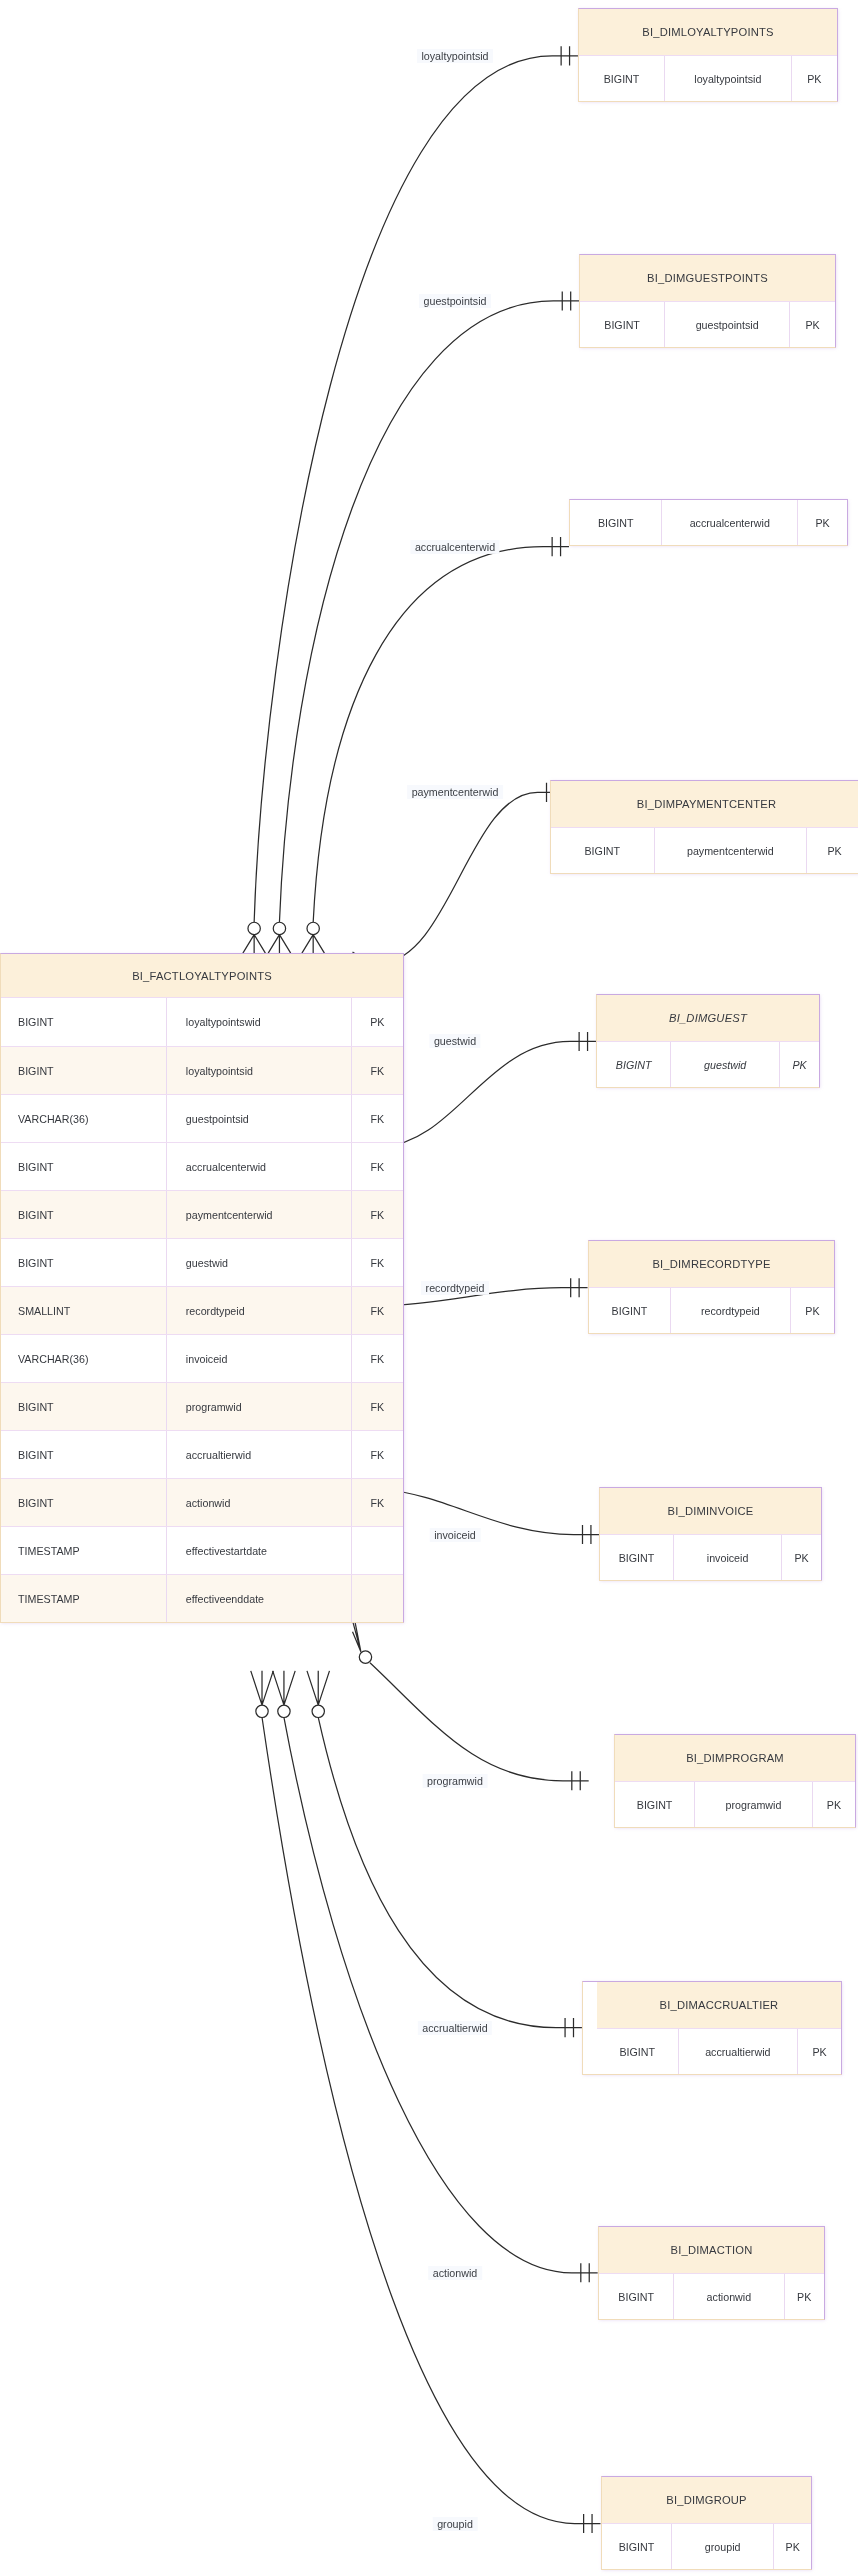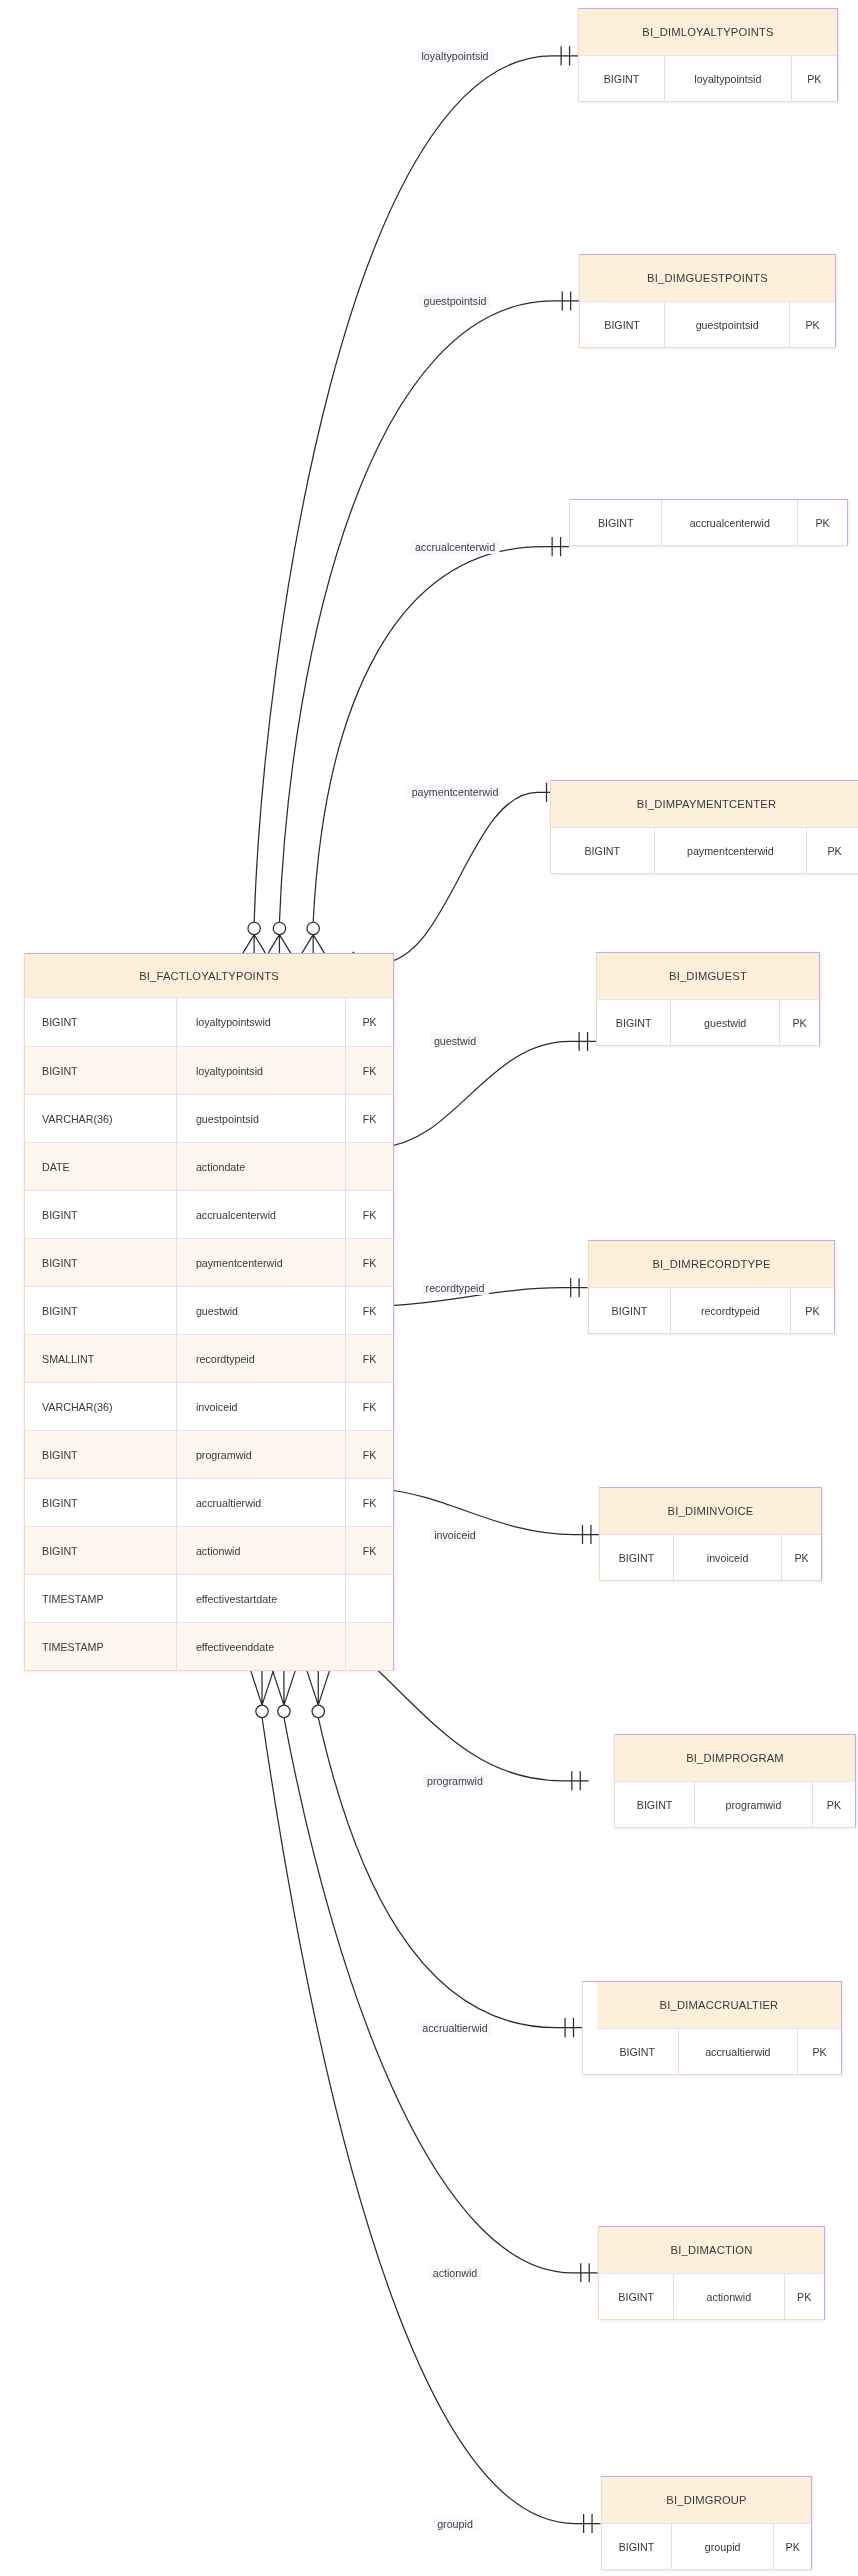--- a/index.html
+++ b/index.html
@@ -90,41 +90,36 @@
         <circle cx="505" cy="3043.3999999999996" r="11" fill="#ffffff"></circle>
         <path d="M1033,4025 L1033,4059 M1048,4025 L1048,4059"></path>
       </g>
       <g stroke="#2b2b2b" stroke-width="2.2" fill="none">
         <path d="M466,3054 C590,3900 776,4488 1022,4488 L1068,4488"></path>
         <path d="M446,2971.3999999999996 L466,3032.3999999999996 M466,2971.3999999999996 L466,3032.3999999999996 M486,2971.3999999999996 L466,3032.3999999999996"></path>
         <circle cx="466" cy="3043.3999999999996" r="11" fill="#ffffff"></circle>
         <path d="M1038,4471 L1038,4505 M1053,4471 L1053,4505"></path>
       </g>
     </svg>
-<div class="tbl fact" style="left: 24px; top: 953px; width: 370px; justify-content: space-between;">
+<div class="tbl fact" style="left: 0; top: 953px; width: 404px; justify-content: space-between;">
       <div class="tbl-header" style="height: 44px;">BI_FACTLOYALTYPOINTS</div>
       <div class="tbl-row" style="height: 48px;">
         <div class="cell c-type">BIGINT</div>
         <div class="cell c-name">loyaltypointswid</div>
         <div class="cell c-key">PK</div>
       </div>
       <div class="tbl-row alt" style="height: 48px;">
         <div class="cell c-type">BIGINT</div>
         <div class="cell c-name">loyaltypointsid</div>
         <div class="cell c-key">FK</div>
       </div>
       <div class="tbl-row" style="height: 48px;">
         <div class="cell c-type">VARCHAR(36)</div>
         <div class="cell c-name">guestpointsid</div>
         <div class="cell c-key">FK</div>
-      </div>
-      <div class="tbl-row alt" style="height: 48px;">
-        <div class="cell c-type">DATE</div>
-        <div class="cell c-name">actiondate</div>
-        <div class="cell c-key"></div>
       </div>
       <div class="tbl-row" style="height: 48px;">
         <div class="cell c-type">BIGINT</div>
         <div class="cell c-name">accrualcenterwid</div>
         <div class="cell c-key">FK</div>
       </div>
       <div class="tbl-row alt" style="height: 48px;">
         <div class="cell c-type">BIGINT</div>
         <div class="cell c-name">paymentcenterwid</div>
         <div class="cell c-key">FK</div>
@@ -194,21 +189,21 @@
       </div>
     </div>
     <div class="tbl dim" style="left: 550px; top: 745px; width: 313px; margin-top: 35px;">
       <div class="tbl-header" style="height: 47px;">BI_DIMPAYMENTCENTER</div>
       <div class="tbl-row" style="height: 45px;">
         <div class="cell c-type">BIGINT</div>
         <div class="cell c-name">paymentcenterwid</div>
         <div class="cell c-key">PK</div>
       </div>
     </div>
-    <div class="tbl dim" style="left: 596px; top: 952px; width: 224px;">
+    <div class="tbl dim" style="left: 596px; top: 994px; width: 224px; font-style: italic;">
       <div class="tbl-header" style="height: 47px;">BI_DIMGUEST</div>
       <div class="tbl-row" style="height: 45px;">
         <div class="cell c-type">BIGINT</div>
         <div class="cell c-name">guestwid</div>
         <div class="cell c-key">PK</div>
       </div>
     </div>
     <div class="tbl dim" style="left: 588px; top: 1240px; width: 247px;">
       <div class="tbl-header" style="height: 47px;">BI_DIMRECORDTYPE</div>
       <div class="tbl-row" style="height: 45px;">

